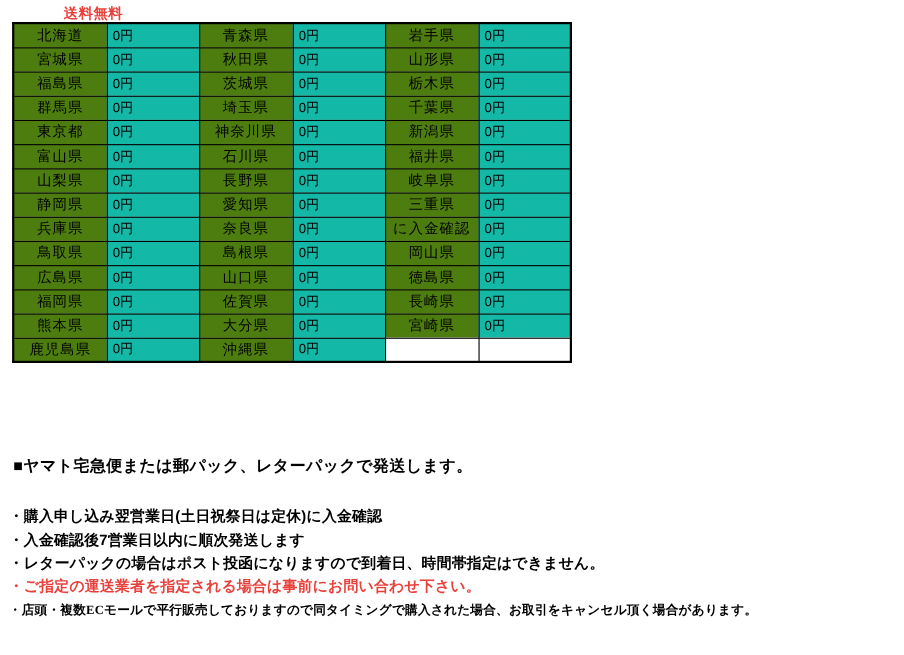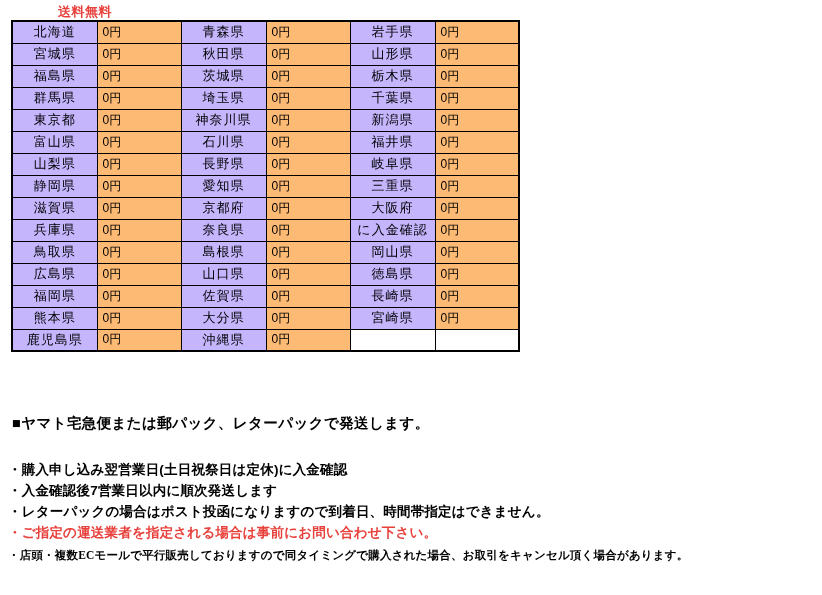--- a/index.html
+++ b/index.html
@@ -46,28 +46,28 @@
     border: 1px solid #000;
     height: 22px;
     font-size: 13px;
     padding: 0 4px;
     box-sizing: border-box;
     vertical-align: middle;
   }
   .fee-table td.pref {
     width: 85px;
     text-align: center;
-    background: #c4b5fd;
+    background: #4d7c0f;
     font-size: 13px;
     letter-spacing: 1px;
   }
   .fee-table td.price {
     width: 84px;
     text-align: left;
-    background: #fdba74;
+    background: #14b8a6;
     font-size: 12px;
     padding-left: 5px;
   }
   .fee-table tr td.pref.blank {
     background: #ffffff;
     border-left: 1px solid #000;
   }
   
   .note-heading {
     position: absolute;
@@ -166,28 +166,20 @@
           <td class="price">0円</td>
           <td class="pref">岐阜県</td>
           <td class="price">0円</td>
         </tr>
         <tr>
           <td class="pref">静岡県</td>
           <td class="price">0円</td>
           <td class="pref">愛知県</td>
           <td class="price">0円</td>
           <td class="pref">三重県</td>
-          <td class="price">0円</td>
-        </tr>
-        <tr>
-          <td class="pref">滋賀県</td>
-          <td class="price">0円</td>
-          <td class="pref">京都府</td>
-          <td class="price">0円</td>
-          <td class="pref">大阪府</td>
           <td class="price">0円</td>
         </tr>
         <tr>
           <td class="pref">兵庫県</td>
           <td class="price">0円</td>
           <td class="pref">奈良県</td>
           <td class="price">0円</td>
           <td class="pref">に入金確認</td>
           <td class="price">0円</td>
         </tr>

